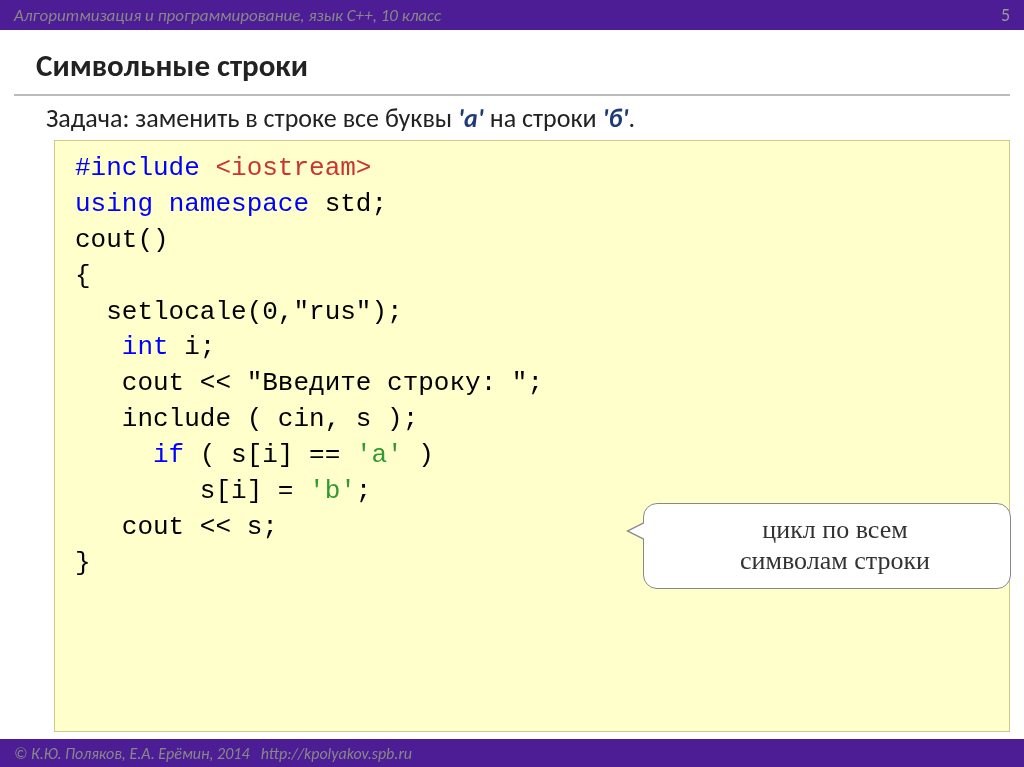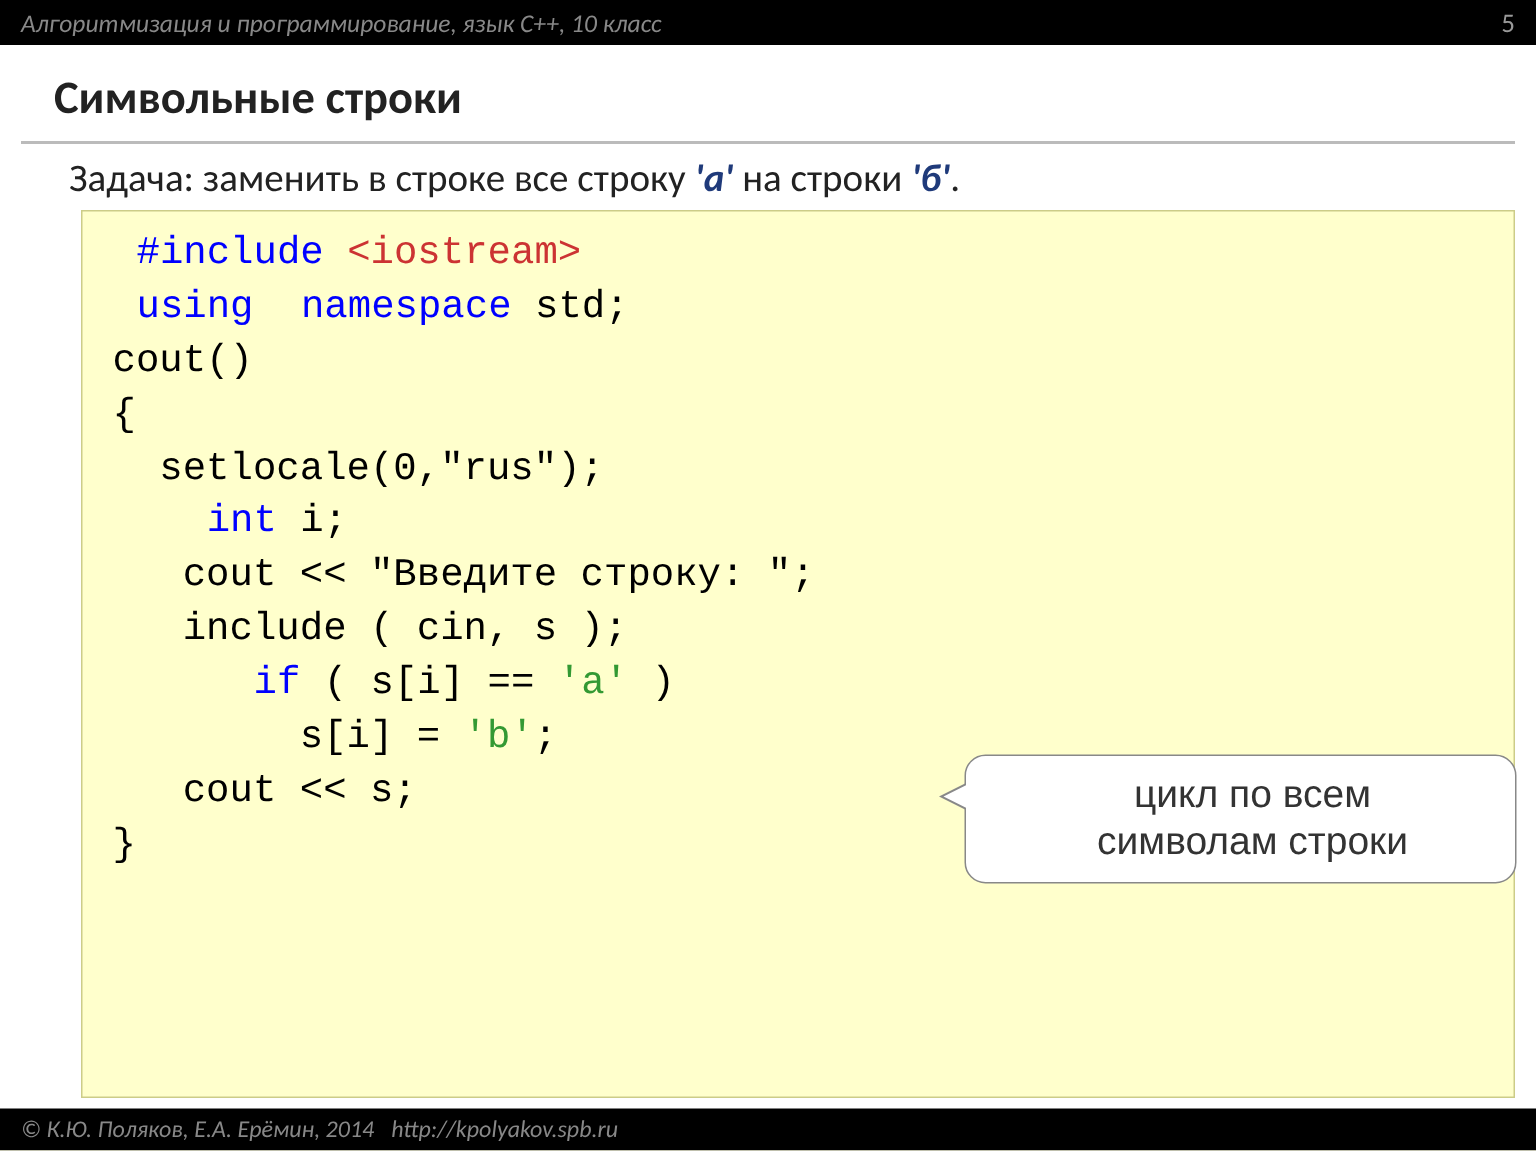--- a/index.html
+++ b/index.html
@@ -6,21 +6,21 @@
   body {
     width: 1024px;
     height: 767px;
     background: #ffffff;
     font-family: Calibri, Arial, sans-serif;
     position: relative;
     overflow: hidden;
   }
   .header-bar {
     height: 30px;
-    background: #000000;
+    background: #4c1d95;
     display: flex;
     align-items: center;
     justify-content: space-between;
     padding: 0 14px;
     color: #888888;
     font-style: italic;
     font-size: 17px;
   }
   .page-num {
     font-style: normal;
@@ -51,34 +51,34 @@
     margin: 0 14px 0 54px;
     padding: 10px 20px 14px 20px;
     font-family: "Courier New", monospace;
     font-size: 26px;
     line-height: 1.38;
     color: #000000;
     position: relative;
     height: 592px;
   }
   .code-box .line { white-space: pre; }
-  .kw { color: #0000ff; margin-left: 16px; }
+  .kw { color: #0000ff; }
   .hdr { color: #cc3333; }
   .num { color: #009999; }
   .chr { color: #339933; }
   .callout {
     position: absolute;
     right: -2px;
     top: 362px;
     width: 368px;
     background: #ffffff;
     border: 1.5px solid #888888;
     border-radius: 14px;
     padding: 10px 2px 12px 18px;
-    font-family: Liberation Sans, sans-serif;
+    font-family: Liberation Serif, serif;
     font-size: 26px;
     color: #333333;
     text-align: center;
     line-height: 1.2;
   }
   .callout::before {
     content: "";
     position: absolute;
     left: -18px;
     top: 18px;
@@ -94,21 +94,21 @@
     top: 19px;
     width: 0; height: 0;
     border-top: 8px solid transparent;
     border-bottom: 8px solid transparent;
     border-right: 16px solid #ffffff;
   }
   .footer {
     position: absolute;
     left: 0; right: 0; bottom: 0;
     height: 28px;
-    background: #000000;
+    background: #4c1d95;
     color: #888888;
     font-style: italic;
     font-size: 16px;
     display: flex;
     align-items: center;
     padding-left: 14px;
   }
   .footer .url { font-style: italic; margin-left: 4px; }
 </style>
 </head>
@@ -116,21 +116,21 @@
 
 <div class="header-bar">
   <span>Алгоритмизация и программирование, язык C++, 10 класс</span>
   <span class="page-num">5</span>
 </div>
 
 <div class="title">Символьные строки</div>
 <hr class="rule">
 
 <div class="task">
-  <span class="em">Задача</span><span>: заменить в строке все строку </span><span class="em-b">'а'</span><span> на строки </span><span class="em-b">'б'</span><span>.</span>
+  <span class="em">Задача</span><span>: заменить в строке все буквы </span><span class="em-b">'а'</span><span> на строки </span><span class="em-b">'б'</span><span>.</span>
 </div>
 
 <div class="code-box">
   <div class="line"><span class="kw">#include </span><span class="hdr">&lt;iostream&gt;</span></div>
   <div class="line"><span class="kw">using</span><span> </span><span class="kw">namespace</span><span> std;</span></div>
   <div class="line">cout()</div>
   <div class="line">{</div>
   <div class="line">  setlocale(0,"rus");</div>
   <div class="line"><span>   </span><span class="kw">int</span><span> i;</span></div>
   <div class="line">   cout &lt;&lt; "Введите строку: ";</div>

